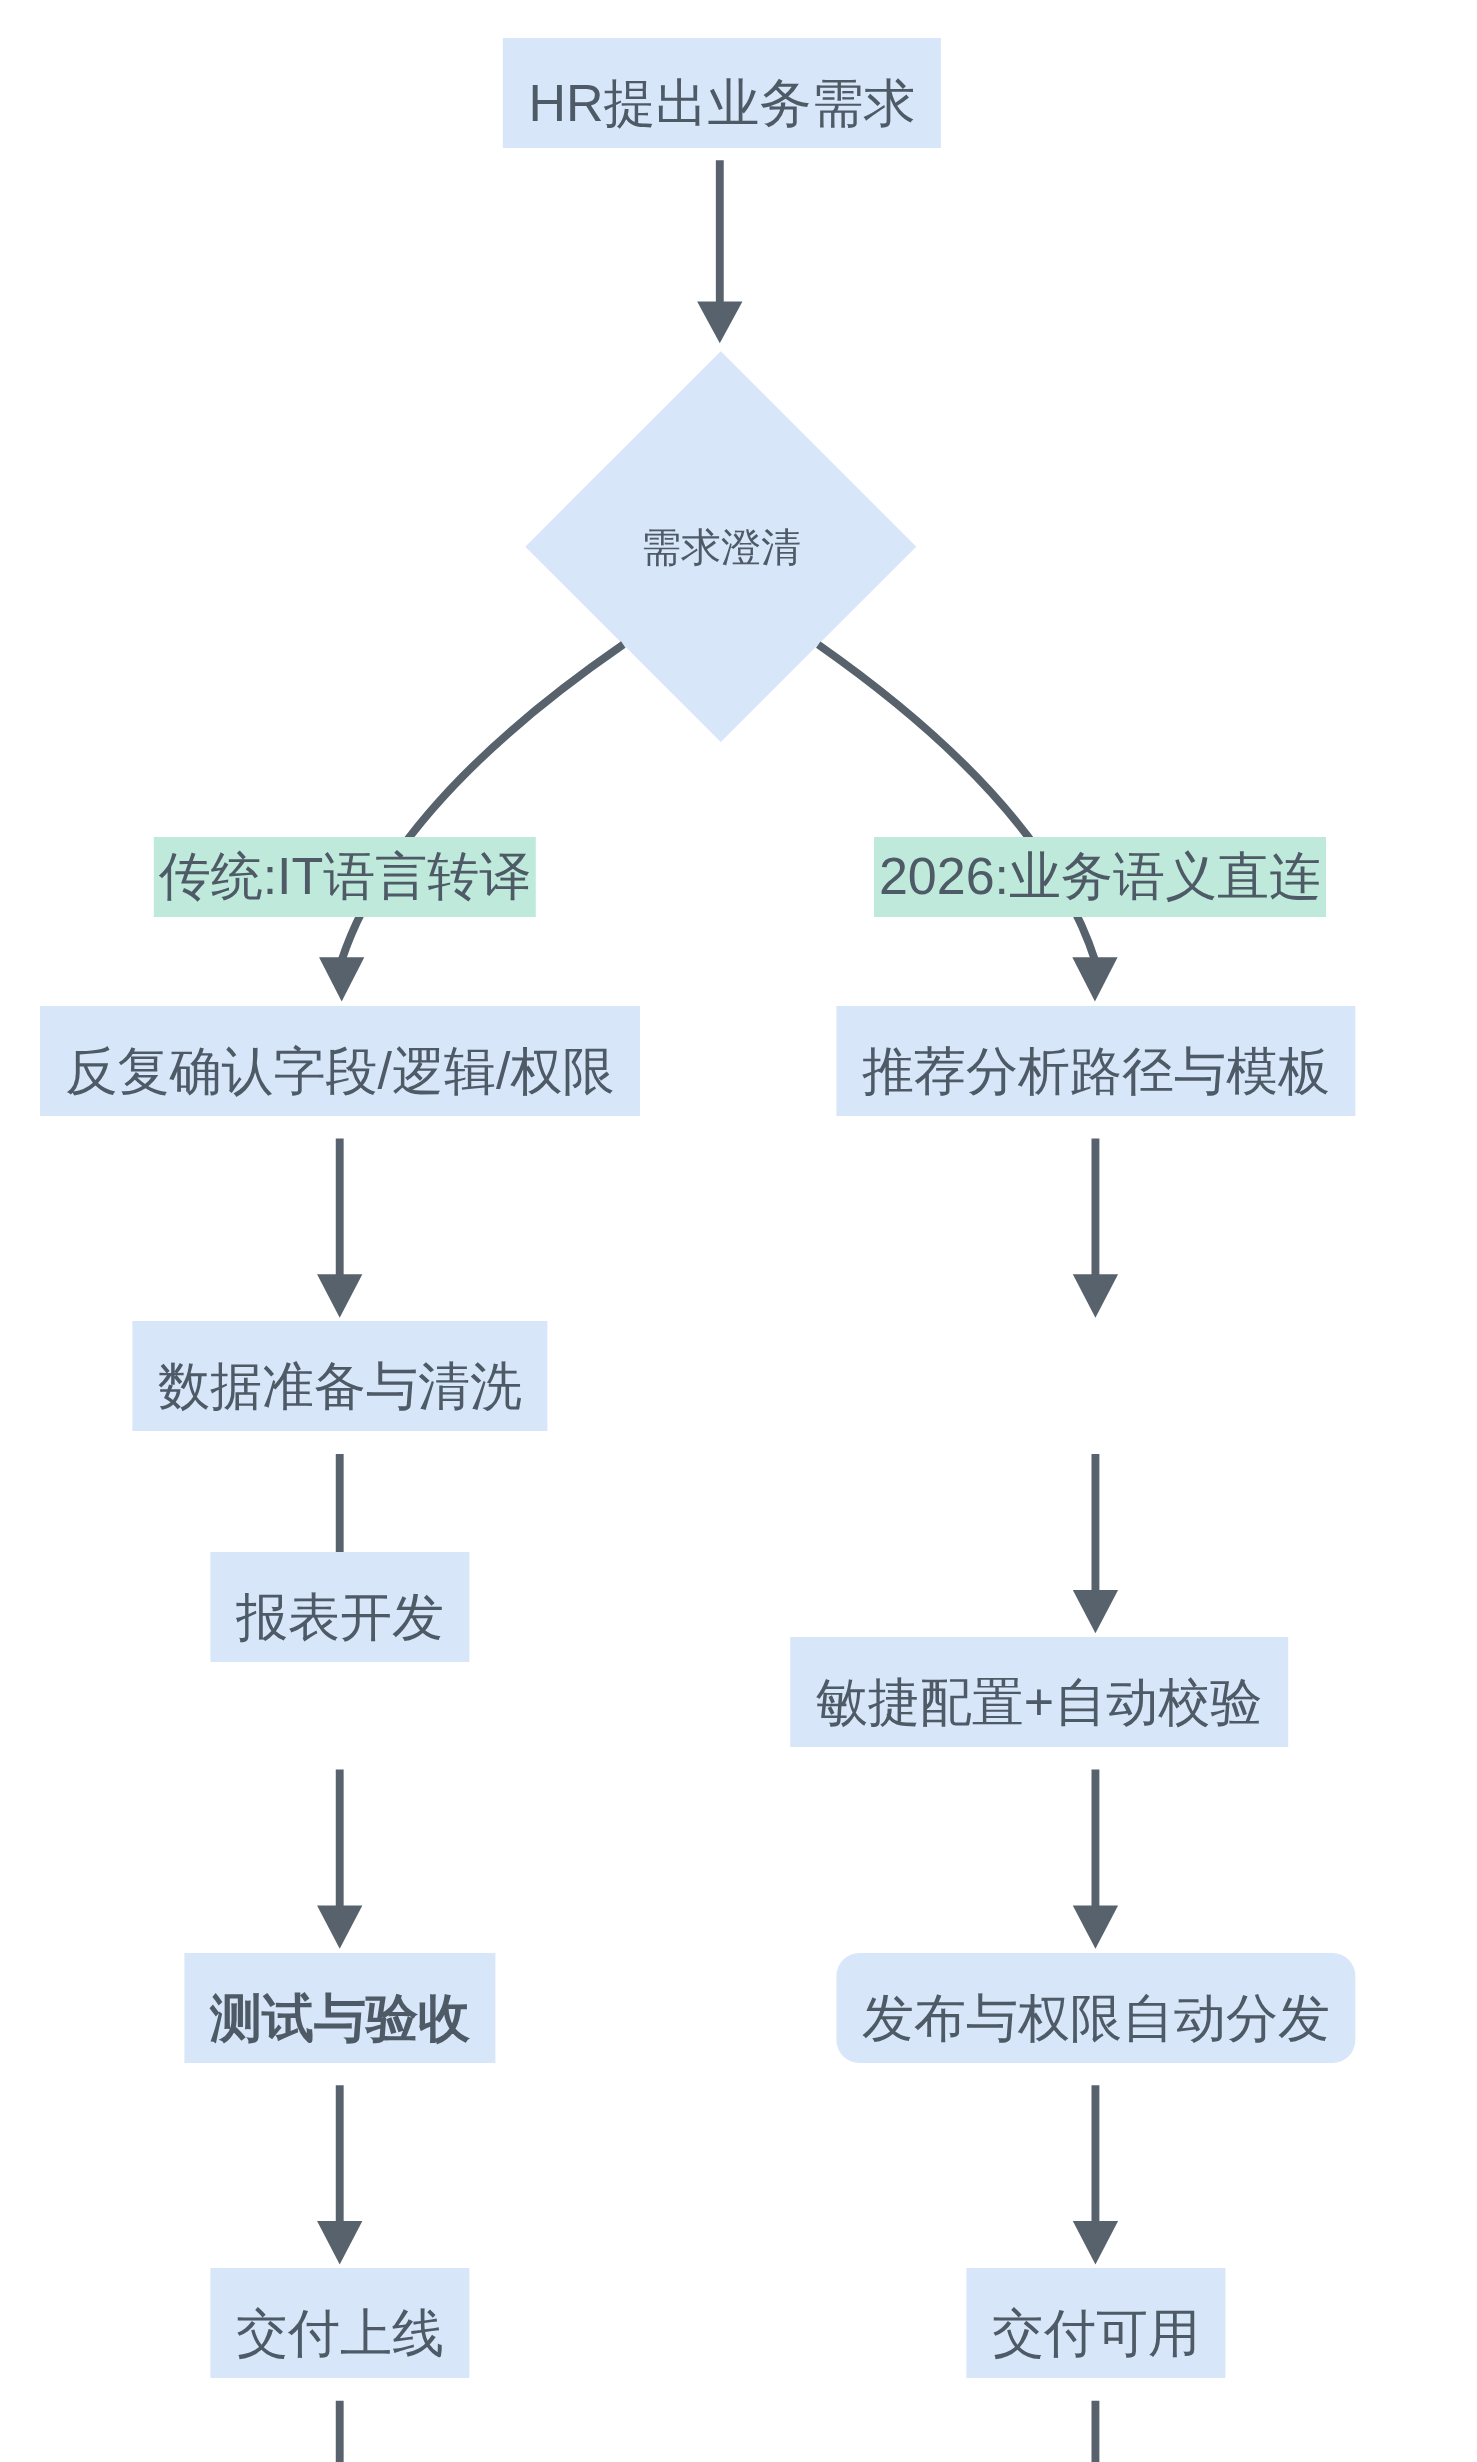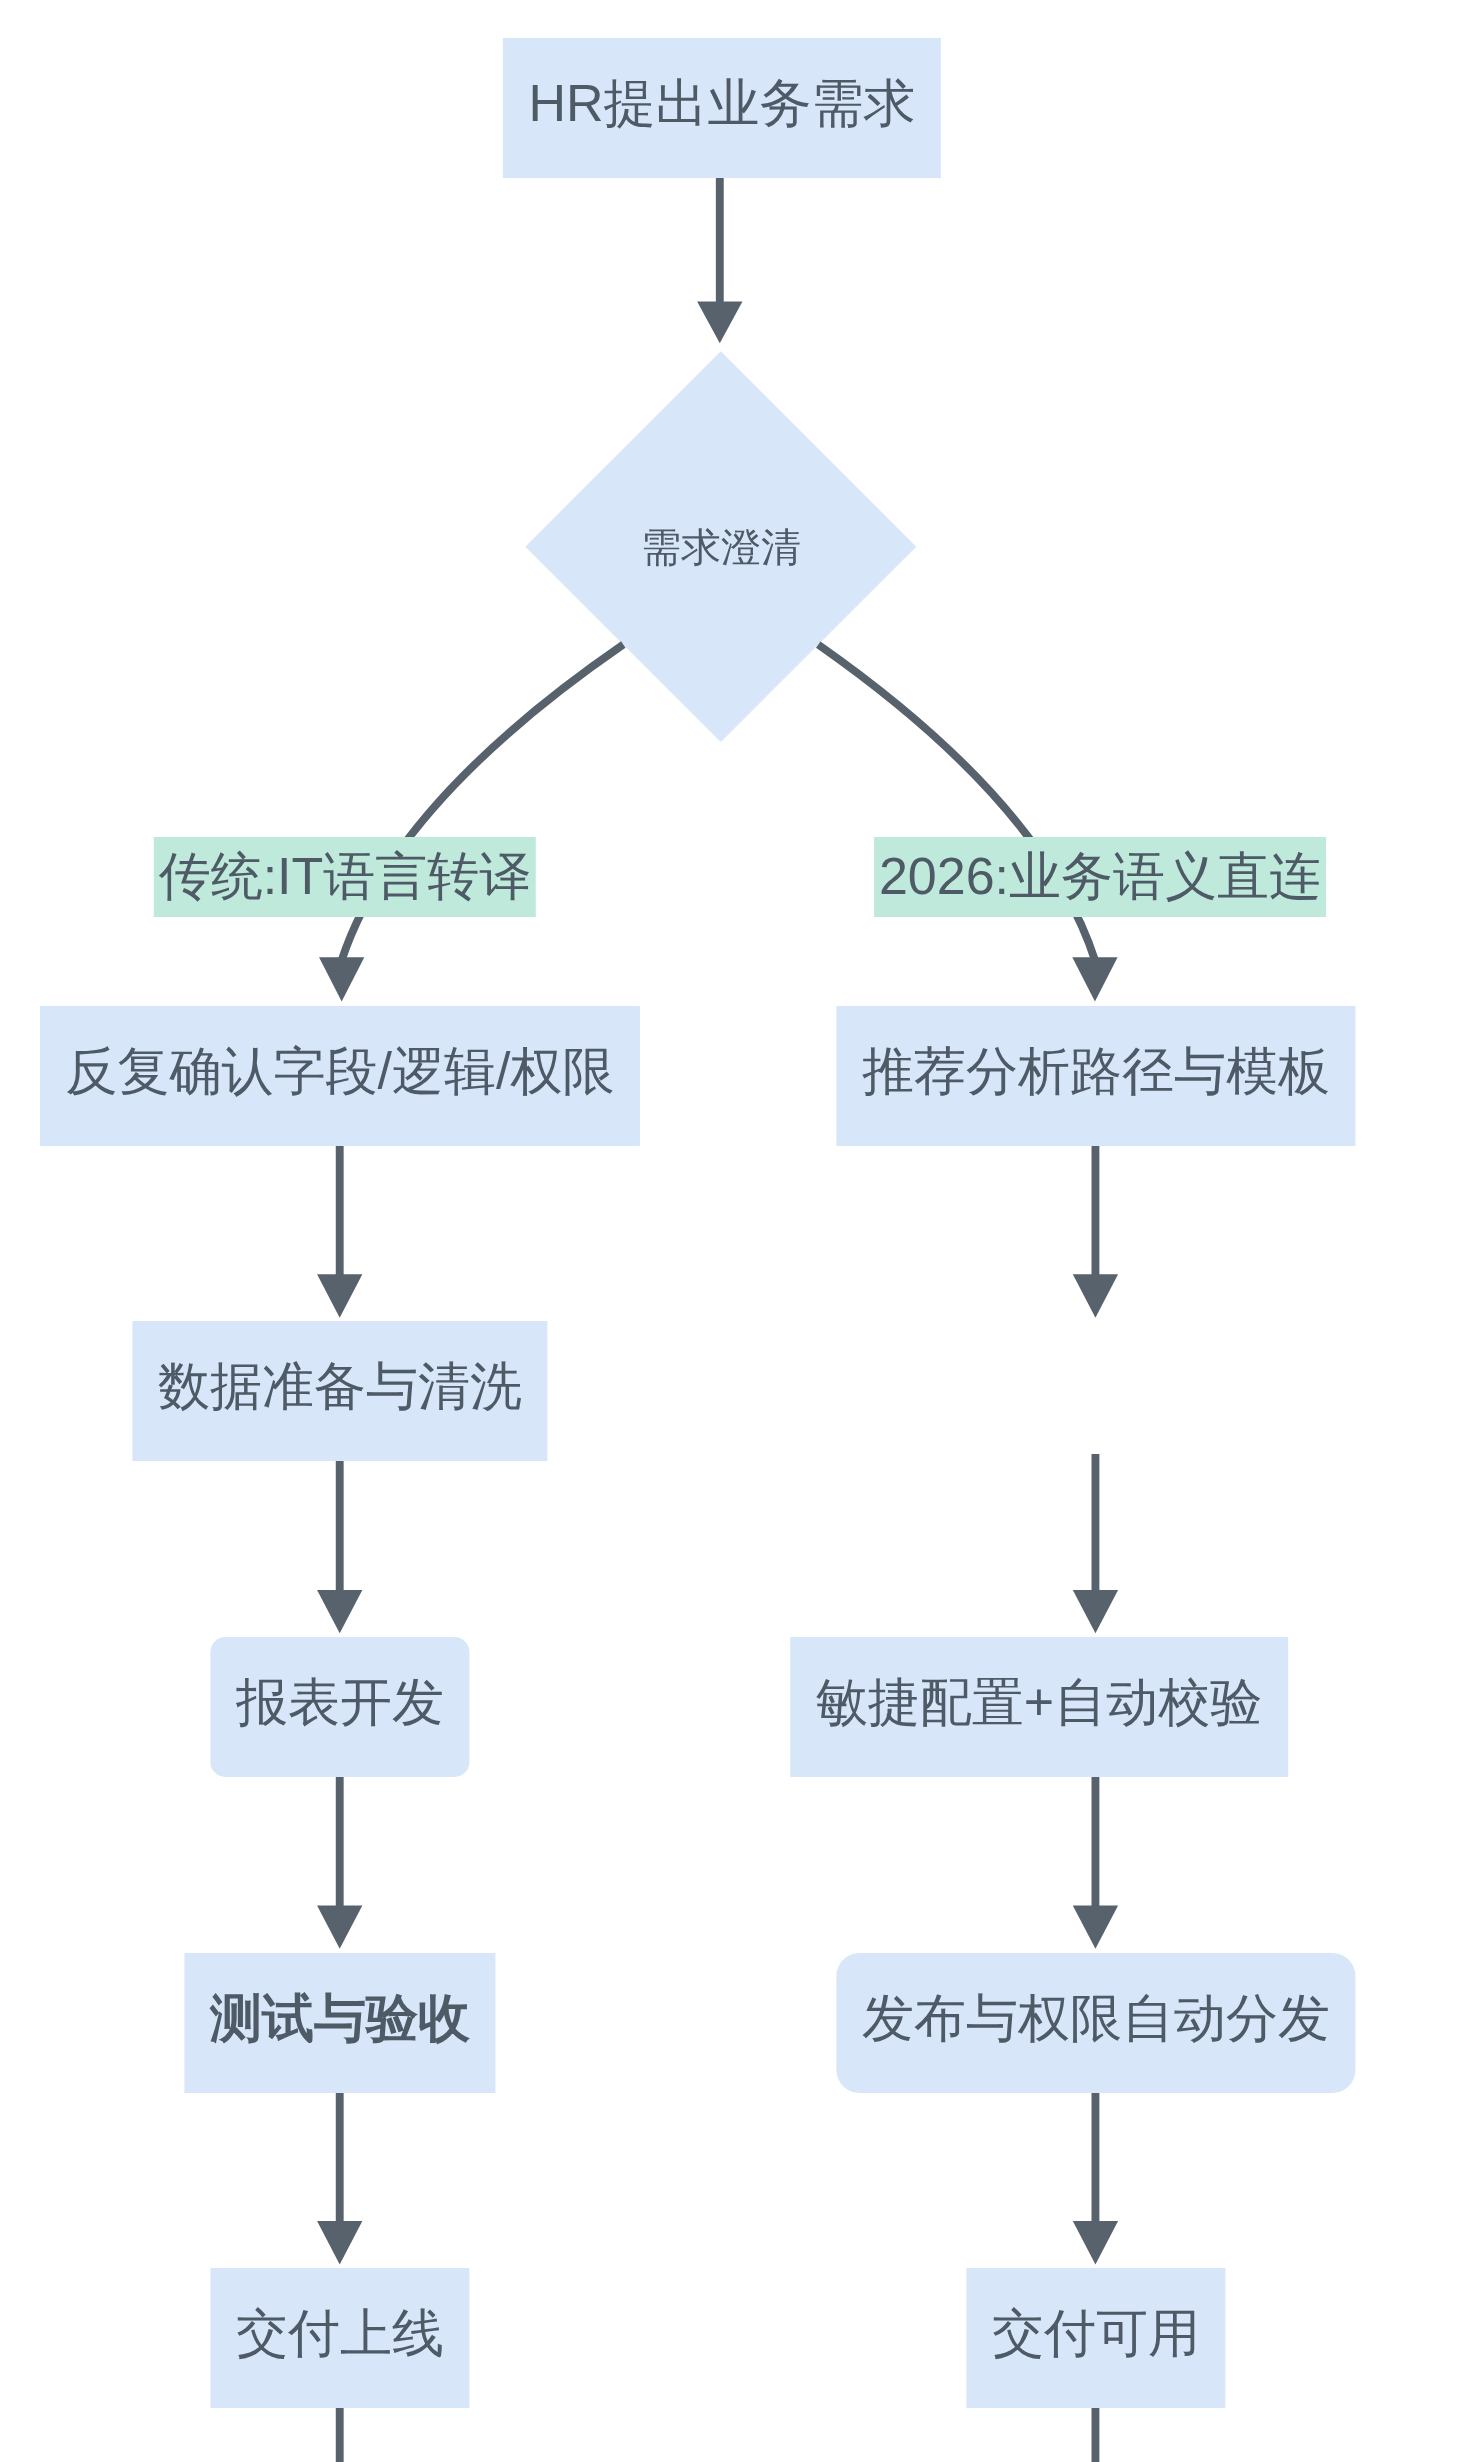--- a/index.html
+++ b/index.html
@@ -19,21 +19,21 @@
   svg.edges{position:absolute;left:0;top:0;z-index:0;}
   .edge{stroke:var(--line);stroke-width:16;fill:none;}
   .head{fill:var(--line);stroke:none;}
   .diamond-shape{fill:var(--node-fill);stroke:none;}
   .node{
     position:absolute;z-index:1;
     transform:translateX(-50%);
     background:var(--node-fill);
     color:var(--text);
     font-size:52px;
-    height:140px;line-height:131px;
+    height:110px;line-height:131px;
     padding:0 25.6px;
     white-space:nowrap;text-align:center;
   }
   .diamond-text{
     position:absolute;z-index:1;
     transform:translate(-50%,-50%);
     color:var(--text);
     font-size:40px;white-space:nowrap;
     background:transparent;
   }
@@ -90,21 +90,21 @@
 
   <div class="node" style="left:722px;top:38px;">HR提出业务需求</div>
 
   <div class="diamond-text" style="left:721px;top:547px;">需求澄清</div>
 
   <div class="edge-label" style="left:345px;top:837px;">传统:IT语言转译</div>
   <div class="edge-label" style="left:1100px;top:837px;">2026:业务语义直连</div>
 
   <div class="node" style="left:340px;top:1006px;">反复确认字段/逻辑/权限</div>
   <div class="node" style="left:340px;top:1321px;">数据准备与清洗</div>
-  <div class="node" style="left:340px;top:1637px;border-radius:15px;">报表开发</div>
+  <div class="node" style="left:340px;top:1552px;">报表开发</div>
   <div class="node" style="left:340px;top:1953px;font-weight:bold;">测试与验收</div>
   <div class="node" style="left:340px;top:2268px;">交付上线</div>
 
   <div class="node" style="left:1096px;top:1006px;">推荐分析路径与模板</div>
   <div class="node" style="left:1039px;top:1637px;">敏捷配置+自动校验</div>
   <div class="node" style="left:1096px;top:1953px;border-radius:23px;">发布与权限自动分发</div>
   <div class="node" style="left:1096px;top:2268px;">交付可用</div>
 
 </div>
 

